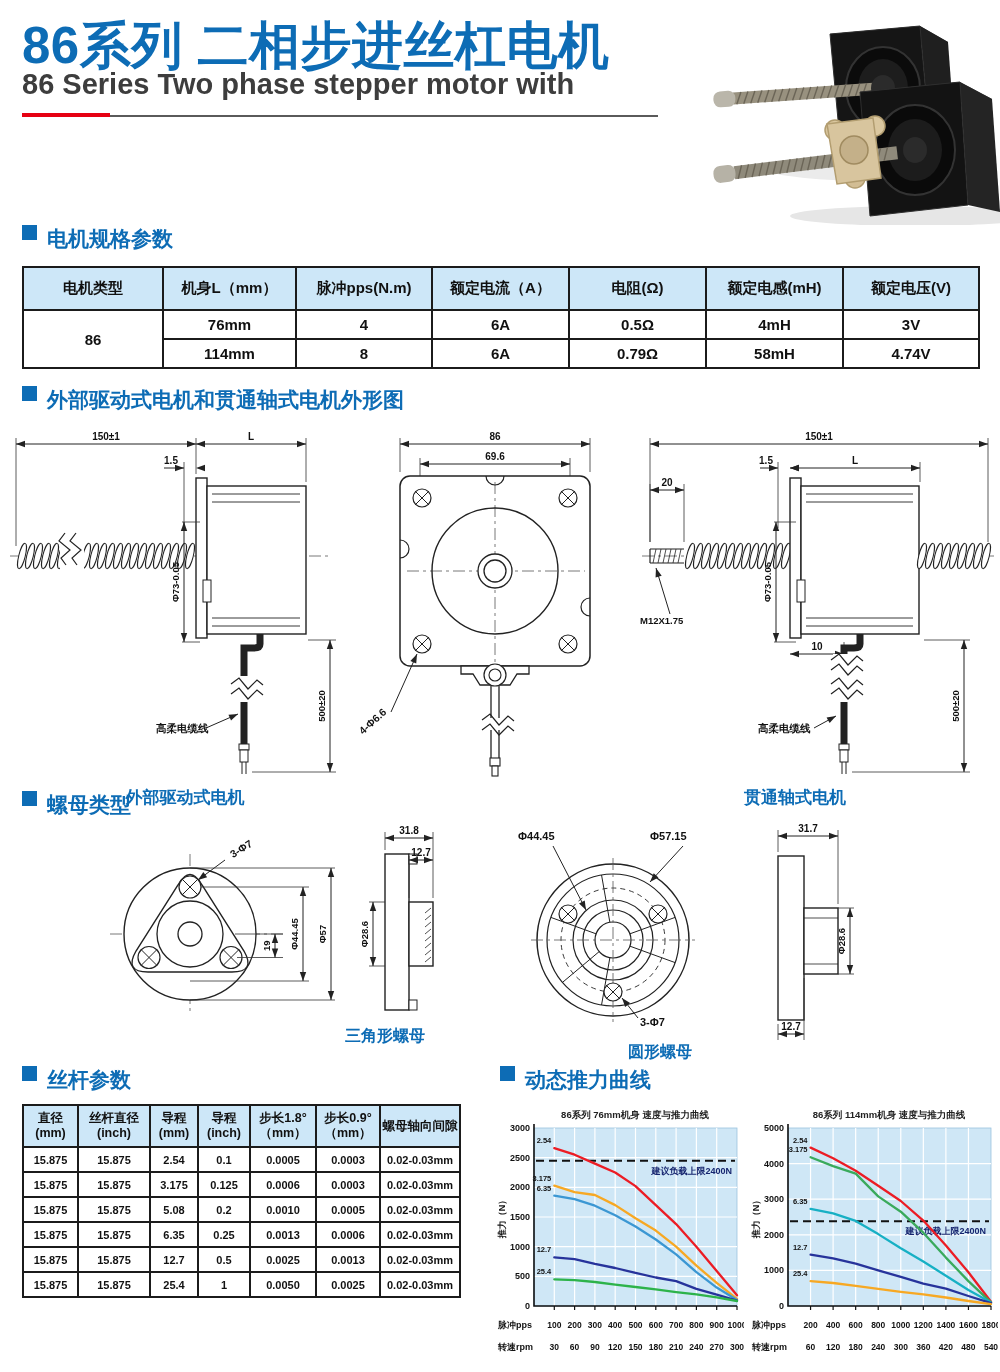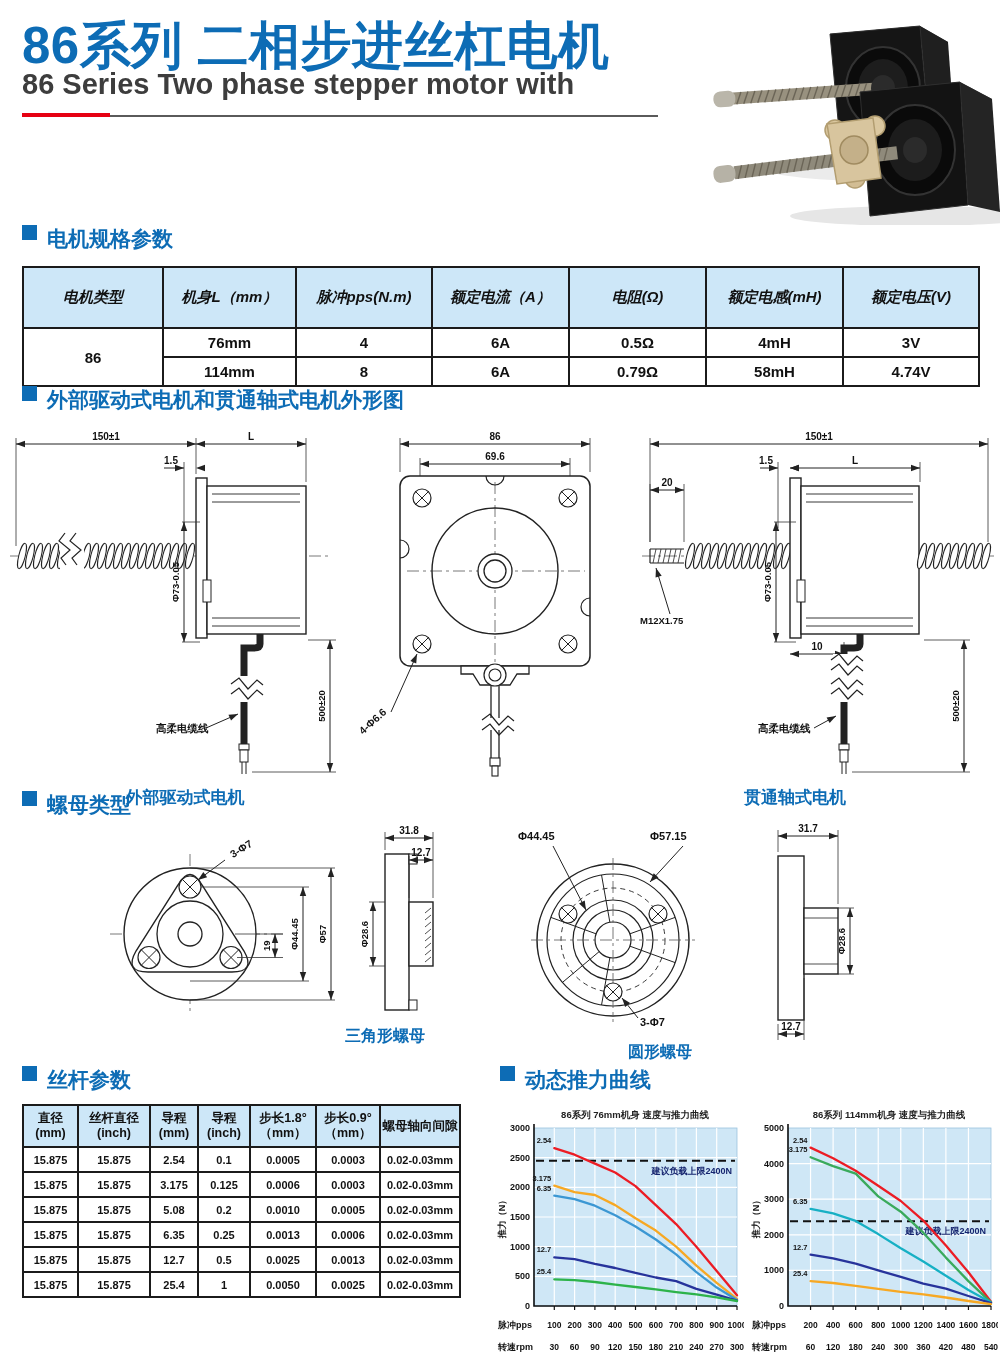--- a/index.html
+++ b/index.html
@@ -11,21 +11,21 @@
   .div-red{left:22px;top:113px;width:88px;height:4px;background:#e60012;}
   .div-gray{left:110px;top:115px;width:548px;height:2px;background:#5a5a5a;}
   .desc{left:22px;top:136px;width:600px;font-size:19.5px;font-weight:600;line-height:1.5;
         color:#161616;text-indent:2em;margin:0;}
   .sec{display:flex;align-items:flex-start;gap:10px;}
   .sec .sq{width:15px;height:15px;background:#0d6cb5;}
   .sec .t{font-size:21px;font-weight:bold;color:#0d6cb5;}
   table{border-collapse:collapse;table-layout:fixed;background:#fff;}
   th,td{border:2px solid #1b1b1b;text-align:center;vertical-align:middle;}
   #motorTable{width:956px;}
-  #motorTable th{background:#cde7f8;font-size:15px;padding:20px 2px;font-style:italic;}
+  #motorTable th{background:#cde7f8;font-size:15px;padding:11px 2px;}
   #motorTable td{font-size:15px;font-weight:600;padding:5px 2px;}
   #screwTable{width:437px;}
   #screwTable th{background:#cde7f8;font-size:12.5px;line-height:1.2;padding:5px 1px;white-space:pre-line;}
   #screwTable td{font-size:11px;font-weight:600;padding:5.5px 1px;margin-left:8px;}
   .cap{font-size:17px;font-weight:bold;color:#0d6cb5;text-align:center;margin-top:36px;}
   svg text{font-family:"Liberation Sans",sans-serif;}
 </style>
 </head>
 <body>
 

